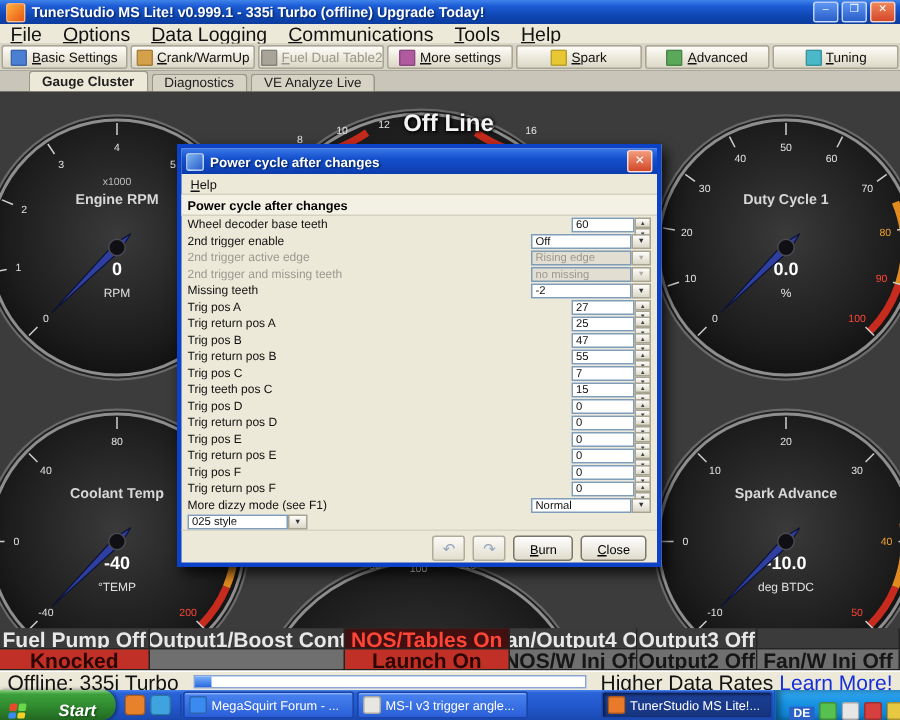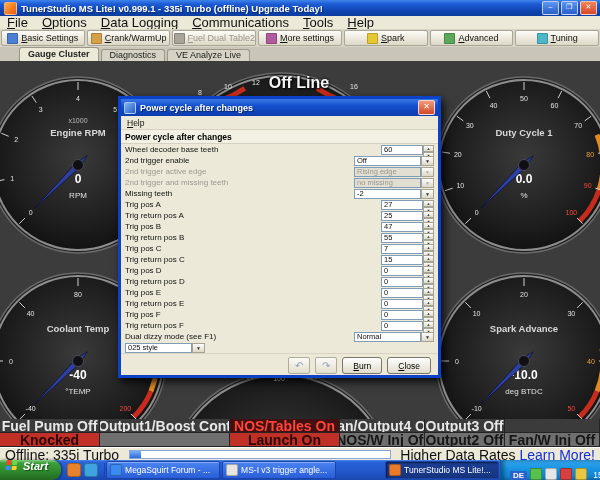--- a/index.html
+++ b/index.html
@@ -102,21 +102,21 @@
     border-top:1px solid #fff;display:flex;align-items:center;font-size:14px;color:#111;z-index:4;}
   .sb-left{padding:0 5px;white-space:nowrap;}
   .sb-progress{flex:1;height:7px;margin:0 5px;background:#fff;border:1px solid #8aa4d4;position:relative;}
   .sb-fill{position:absolute;left:0;top:0;bottom:0;background:linear-gradient(#7ab0f8,#2a6ae0);}
   .sb-right{padding:0 4px;white-space:nowrap;}
   .sb-link{color:#1530d8;text-decoration:underline;padding-right:5px;white-space:nowrap;}
 
   
   .taskbar{position:absolute;top:460px;left:0;right:0;height:20px;display:flex;align-items:center;z-index:6;
     background:linear-gradient(180deg,#4a86ee 0%,#2a62d8 10%,#2258cc 55%,#1a48b0 100%);}
-  .start{height:20px;padding:0 13px 0 6px;display:flex;align-items:flex-start;gap:4px;flex:none;
+  .start{height:20px;padding:0 13px 0 6px;display:flex;align-items:flex-end;gap:20px;flex:none;
     color:#fff;font-weight:bold;font-style:italic;font-size:11px;text-shadow:1px 1px 1px #134f12;
     background:linear-gradient(180deg,#8cce84 0%,#3da03c 14%,#2f8a2e 55%,#226821 100%);
     border-radius:0 9px 9px 0;box-shadow:1px 0 3px #00000088;}
   .winlogo{width:13px;height:11px;display:grid;grid-template-columns:5px 5px;
     grid-template-rows:4.5px 4.5px;gap:1px;transform:skewX(-8deg);}
   .wsq{border-radius:1px;}
   .ql{display:flex;align-items:center;gap:3px;padding:0 6px;border-right:1px solid #1a44a8;flex:none;}
   .ql-icon{width:12px;height:12px;border-radius:3px;border:1px solid #00000044;}
   .task{flex:none;width:106px;height:16px;margin:0 1px;padding:0 3px;display:flex;align-items:center;gap:3px;
     color:#fff;font-size:8.5px;white-space:nowrap;overflow:hidden;border-radius:2px;
@@ -427,21 +427,21 @@
           <span class="dlabel">Trig pos C</span>
           <div class="spinner">
             <div class="spin-val">7</div>
             <div class="spin-btns">
               <div class="sb">▲</div>
               <div class="sb">▼</div>
             </div>
           </div>
         </div>
         <div class="drow">
-          <span class="dlabel">Trig return pos C</span>
+          <span class="dlabel">Trig teeth pos C</span>
           <div class="spinner">
             <div class="spin-val">15</div>
             <div class="spin-btns">
               <div class="sb">▲</div>
               <div class="sb">▼</div>
             </div>
           </div>
         </div>
         <div class="drow">
           <span class="dlabel">Trig pos D</span>
@@ -497,21 +497,21 @@
           <span class="dlabel">Trig return pos F</span>
           <div class="spinner">
             <div class="spin-val">0</div>
             <div class="spin-btns">
               <div class="sb">▲</div>
               <div class="sb">▼</div>
             </div>
           </div>
         </div>
         <div class="drow">
-          <span class="dlabel">Dual dizzy mode (see F1)</span>
+          <span class="dlabel">More dizzy mode (see F1)</span>
           <div class="select">
             <div class="sel-val">Normal</div>
             <div class="sel-btn">▼</div>
           </div>
         </div>
         <div class="drow">
           <div class="select">
             <div class="sel-val">025 style</div>
             <div class="sel-btn">▼</div>
           </div>

